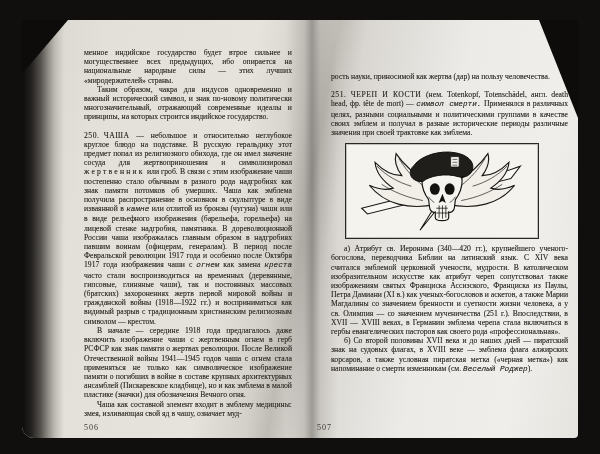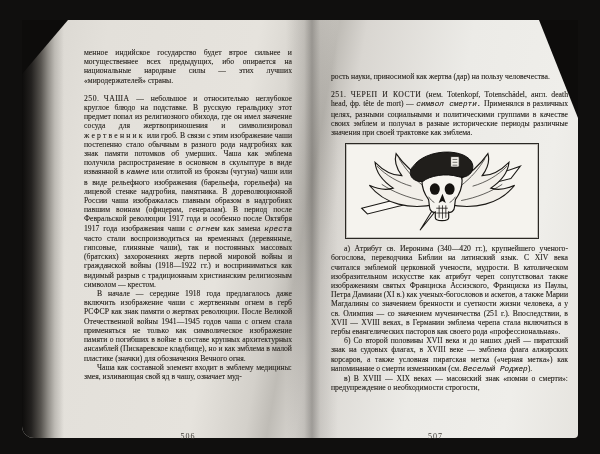--- a/index.html
+++ b/index.html
@@ -52,21 +52,21 @@
   .col-left{left:84px;width:208px;}
   .col-right{left:331px;width:237px;margin-top:24px;}
   .para{margin:0;text-align:justify;}
   .para.indent{text-indent:13px;}
   .para.entry{margin-top:9px;}
   .run-bold{font-weight:normal;letter-spacing:0.5px;}
   .run-italic{font-style:italic;font-family:Liberation Mono, monospace;}
   .run-spaced{letter-spacing:2.2px;margin-top:26px;}
   .pnum{
     position:absolute;top:423px;font-size:8px;color:#3b3731;
-    text-align:center;letter-spacing:1px;margin-top:9px;
+    text-align:left;letter-spacing:1px;
   }
   .pnum-left{left:84px;width:208px;}
   .pnum-right{left:317px;width:237px;}
   
   .figure-wrap{margin:6px 0 5px 14px;width:196px;}
   .figure-frame{
     border:1.6px solid #2b2824;background:#f5f3ee;
     box-shadow:inset 0 0 0 1px rgba(43,40,36,0.25);
     width:192px;height:94px;display:flex;align-items:center;justify-content:center;
   }
@@ -77,20 +77,21 @@
 
 <div class="stage">
   <div class="paper"></div>
   <div class="edge-left"></div>
   <div class="corner-tl"></div>
   <div class="corner-tr"></div>
   <div class="gutter"></div>
 
   <div class="text-col col-left">
       <p class="para"><span>менное индийское государство будет втрое сильнее и могущественнее всех предыдущих, ибо опирается на национальные народные силы — этих лучших «миродержателей» страны.</span></p>
+      <p class="para indent"><span>Таким образом, чакра для индусов одновременно и важный исторический символ, и знак по-новому политически многозначительный, отражающий современные идеалы и принципы, на которых строится индийское государство.</span></p>
       <p class="para entry"><span class="run-bold">250. ЧАША</span><span> — небольшое и относительно неглубокое круглое блюдо на подставке. В русскую геральдику этот предмет попал из религиозного обихода, где он имел значение сосуда для жертвоприношения и символизировал </span><span class="run-spaced">жертвенник</span><span> или гроб. В связи с этим изображение чаши постепенно стало обычным в разного рода надгробиях как знак памяти потомков об умерших. Чаша как эмблема получила распространение в основном в скульптуре в виде изваянной в </span><span class="run-italic">камне</span><span> или отлитой из бронзы (чугуна) чаши или в виде рельефного изображения (барельефа, горельефа) на лицевой стенке надгробия, памятника. В дореволюционной России чаша изображалась главным образом в надгробиях павшим воинам (офицерам, генералам). В период после Февральской революции 1917 года и особенно после Октября 1917 года изображения чаши с </span><span class="run-italic">огнем</span><span> как замена </span><span class="run-italic">креста</span><span> часто стали воспроизводиться на временных (деревянные, гипсовые, глиняные чаши), так и постоянных массовых (братских) захоронениях жертв первой мировой войны и гражданской войны (1918—1922 гг.) и восприниматься как видимый разрыв с традиционным христианским религиозным символом — крестом.</span></p>
       <p class="para indent"><span>В начале — середине 1918 года предлагалось даже включить изображение чаши с жертвенным огнем в герб РСФСР как знак памяти о жертвах революции. После Великой Отечественной войны 1941—1945 годов чаша с огнем стала применяться не только как символическое изображение памяти о погибших в войне в составе крупных архитектурных ансамблей (Пискаревское кладбище), но и как эмблема в малой пластике (значки) для обозначения Вечного огня.</span></p>
       <p class="para indent"><span>Чаша как составной элемент входит в эмблему медицины: змея, изливающая свой яд в чашу, означает муд-</span></p>
     </div>
   <div class="pnum pnum-left">506</div>
 
   <div class="text-col col-right">
     <div>
         <p class="para"><span>рость науки, приносимой как жертва (дар) на пользу человечества.</span></p>
         <p class="para entry"><span class="run-bold">251. ЧЕРЕП И КОСТИ </span><span>(нем. Totenkopf, Totenschädel, англ. death head, фр. tête de mort) — </span><span class="run-italic">символ смерти.</span><span> Применялся в различных целях, разными социальными и политическими группами в качестве своих эмблем и получал в разные исторические периоды различные значения при своей трактовке как эмблема.</span></p>
@@ -129,17 +130,16 @@
                    C98,27 81,30 74,36 Z" fill="#201e1b" stroke="#0d0c0a" stroke-width="1"></path>
           <rect x="103" y="10" width="9" height="11" rx="1.2" fill="#f1eee8" stroke="#14120f" stroke-width="0.8"></rect>
           <path d="M105,13 L110,13 M105,16 L110,16 M105,19 L110,19" fill="none" stroke="#14120f" stroke-width="0.6"></path>
         </svg>
       </div>
     </div>
 
     <div>
         <p class="para indent"><span>а) Атрибут св. Иеронима (340—420 гг.), крупнейшего ученого-богослова, переводчика Библии на латинский язык. С XIV века считался эмблемой церковной учености, мудрости. В католическом изобразительном искусстве как атрибут череп сопутствовал также изображениям святых Франциска Ассизского, Франциска из Паулы, Петра Дамиани (XI в.) как ученых-богословов и аскетов, а также Марии Магдалины со значением бренности и суетности жизни человека, а у св. Олимпия — со значением мученичества (251 г.). Впоследствии, в XVII — XVIII веках, в Германии эмблема черепа стала включаться в гербы евангелических пасторов как своего рода «профессиональная».</span></p>
         <p class="para indent"><span>б) Со второй половины XVII века и до наших дней — пиратский знак на судовых флагах, в XVIII веке — эмблема флага алжирских корсаров, а также условная пиратская метка («черная метка») как напоминание о смерти изменникам (см. </span><span class="run-italic">Веселый Роджер</span><span>).</span></p>
-        <p class="para indent"><span>в) В XVIII — XIX веках — масонский знак «помни о смерти»: предупреждение о необходимости строгости,</span></p>
       </div>
   </div>
   <div class="pnum pnum-right">507</div>
 </div>
 
 </body></html>

